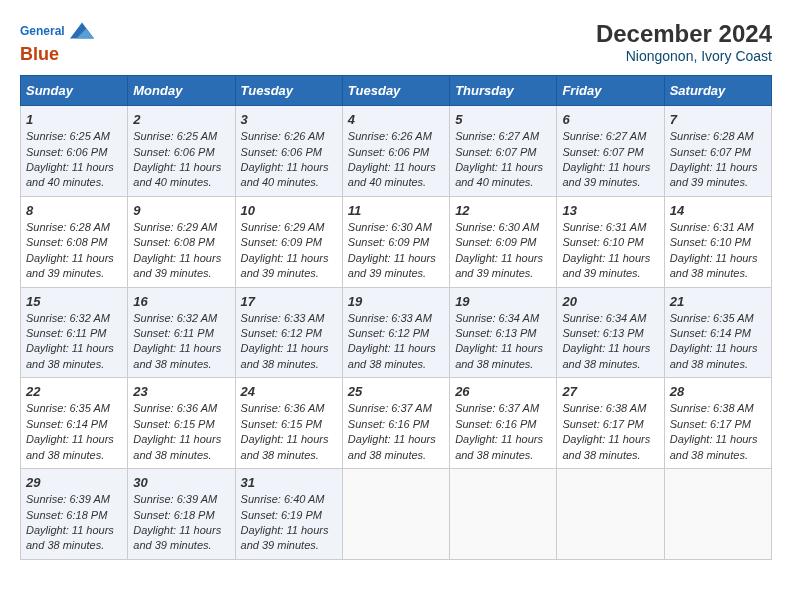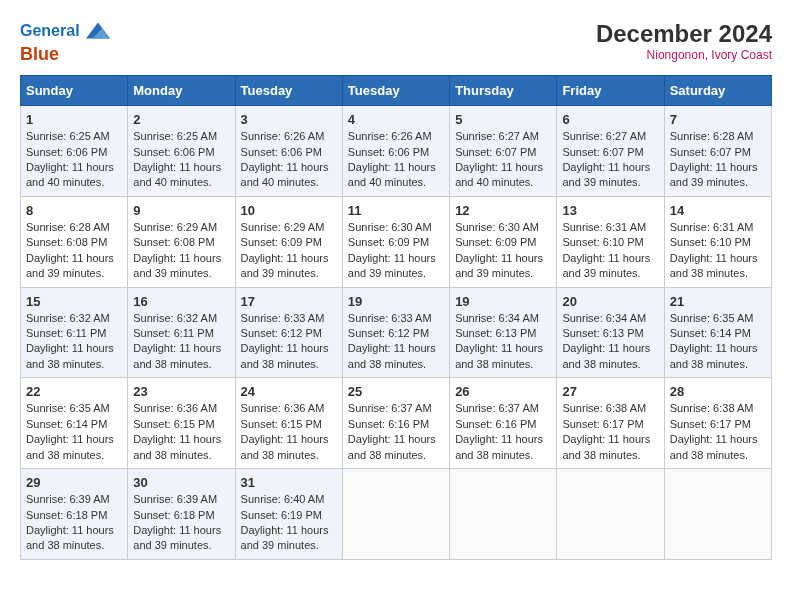--- a/index.html
+++ b/index.html
@@ -14,21 +14,21 @@
       display: flex;
       justify-content: space-between;
       align-items: flex-start;
       margin-bottom: 10px;
     }
     .logo {
       display: flex;
       align-items: center;
     }
     .logo-text {
-      font-size: 16px;
+      font-size: 12px;
       font-weight: bold;
       color: #333;
       line-height: 1.1;
     }
     .logo-text span {
       color: #1a6bbf;
     }
     .logo-icon {
       width: 24px;
       height: 24px;
@@ -36,27 +36,28 @@
     }
     .title-block {
       text-align: right;
     }
     .month-title {
       font-size: 24px;
       font-weight: bold;
       color: #333;
     }
     .subtitle {
-      font-size: 12px;
-      color: #be185d;
+      font-size: 14px;
+      color: #0c4a6e;
     }
     table {
       width: 100%;
       border-collapse: collapse;
       font-size: 11px;
+      font-style: italic;
     }
     thead tr {
       background-color: #2a6db5;
       color: #fff;
     }
     thead th {
       padding: 7px 5px;
       text-align: left;
       font-size: 13px;
       font-weight: 600;

